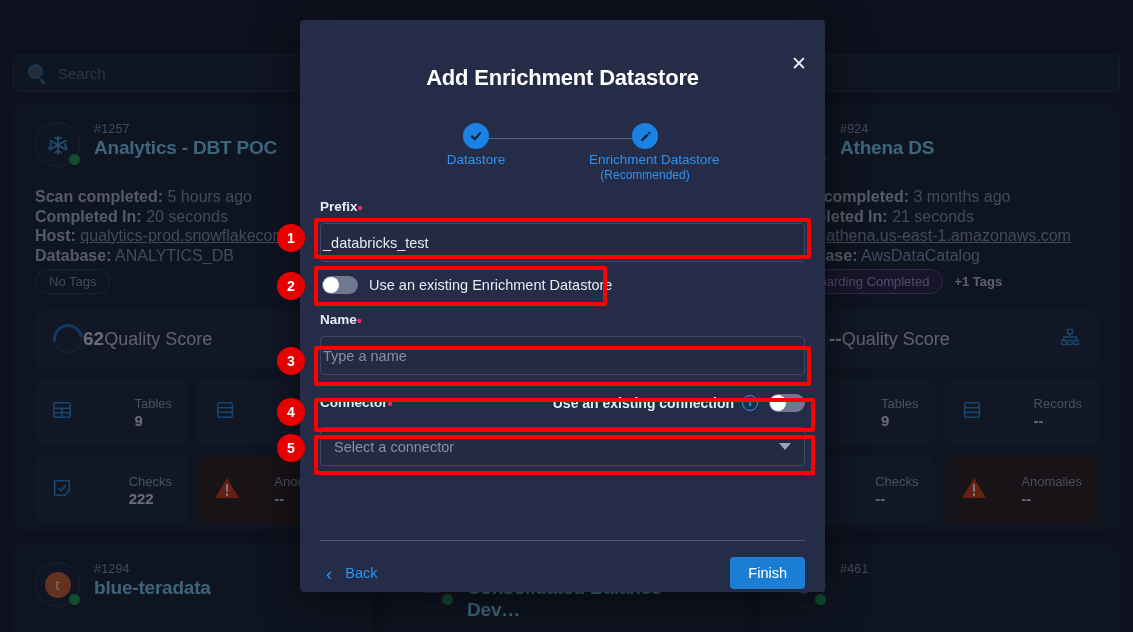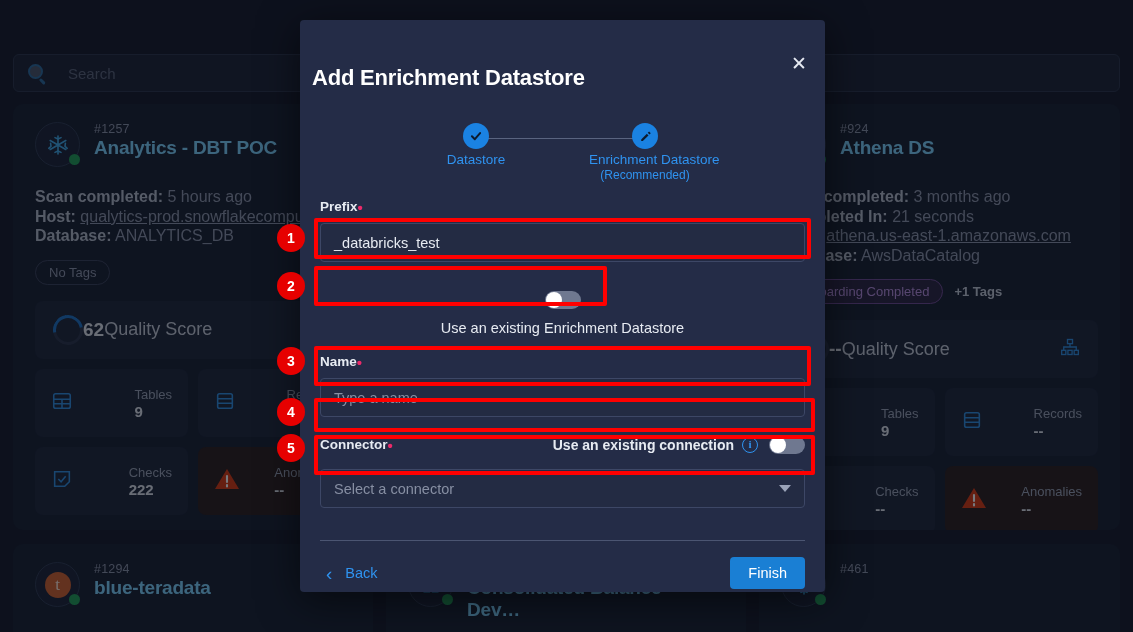--- a/index.html
+++ b/index.html
@@ -12,21 +12,21 @@
   }
 
   
   #app { position: absolute; inset: 0; background: #141a29; }
 
   .topbar { position: absolute; left: 0; top: 0; width: 1133px; height: 46px; background: #141a29; }
 
   .search-wrap {
     position: absolute; left: 13px; top: 54px; width: 1107px; height: 38px;
     background: #1b2234; border: 1px solid #2b3449; border-radius: 6px;
-    display: flex; align-items: center; padding: 0 14px; gap: 22px;
+    display: flex; align-items: center; padding: 0 14px; gap: 12px;
   }
   .search-icon { width: 18px; height: 18px; position: relative; flex: 0 0 auto; }
   .search-icon i {
     position: absolute; left: 0; top: 0; width: 15px; height: 15px;
     border: 2px solid #2c6b9e; border-radius: 50%;
     background: #4a5568;
   }
   .search-icon b {
     position: absolute; right: 0px; bottom: 0px; width: 7px; height: 2.5px;
     background: #2c6b9e; transform: rotate(45deg); border-radius: 2px;
@@ -64,21 +64,21 @@
     font-family: "Liberation Serif", serif;
   }
   .card-id { color: #8b94a8; font-size: 12.5px; letter-spacing: .2px; }
   .card-title { color: #7dd3fc; font-size: 19px; font-weight: bold; margin-top: 1px; letter-spacing: -.2px;}
 
   .meta { margin-top: 20px; line-height: 19.5px; font-size: 16px; }
   .meta div { color: #8d96aa; white-space: nowrap; }
   .meta b { color: #b4bccb; font-weight: bold; }
   .meta a { color: #8d96aa; text-decoration: underline; }
 
-  .tags { margin-top: 14px; display: flex; align-items: center; gap: 11px; }
+  .tags { margin-top: 4px; display: flex; align-items: center; gap: 11px; }
   .tag {
     border: 1px solid #394259; color: #8d96aa; border-radius: 13px;
     padding: 4px 13px; font-size: 13px;
   }
   .tag.purple { border-color: #6e4a92; color: #b78ede; background: #2c2542; }
   .tag-more { color: #c2c9d6; font-size: 13px; font-weight: bold; }
 
   .qs {
     margin-top: 16px; background: #1d2639; border-radius: 8px; height: 58px;
     display: flex; align-items: center; padding: 0 18px; gap: 0;
@@ -104,22 +104,22 @@
   #dialog {
     position: absolute; left: 300px; top: 20px; width: 525px; height: 572px;
     background: #242c47; border-radius: 4px;
     box-shadow: 0 8px 40px rgba(0,0,0,.55);
   }
   .dlg-close {
     position: absolute; right: 14px; top: 32px; width: 24px; height: 24px;
     color: #e6eaf2; font-size: 19px; line-height: 24px; text-align: center; cursor: pointer;
   }
   .dlg-title {
-    color: #ffffff; font-size: 22px; font-weight: bold;
-    padding-top: 45px; letter-spacing: -.2px; padding-left: 12px;
+    text-align: center; color: #ffffff; font-size: 22px; font-weight: bold;
+    padding-top: 45px; letter-spacing: -.2px;
   }
 
   .stepper { position: relative; margin: 30px 120px 0 120px; height: 56px; }
   .step-line { position: absolute; left: 56px; right: 56px; top: 17px; height: 1px; background: #5a6480; }
   .step { position: absolute; top: 0; width: 112px; text-align: center; }
   .step.s1 { left: 0; }
   .step.s2 { right: 4px; }
   .step-circle {
     width: 26px; height: 26px; border-radius: 50%; background: #1a82e2;
     margin: 2px auto 0; display: flex; align-items: center; justify-content: center;
@@ -127,21 +127,21 @@
   .step-label { color: #2f93f0; font-size: 13.5px; margin-top: 3px; white-space: nowrap; }
   .step-sub { color: #2f93f0; font-size: 12px; margin-top: 1px; }
 
   .form { padding: 22px 20px 0 20px; }
   .field-label { color: #e7ebf2; font-size: 13.5px; font-weight: bold; margin-bottom: 7px; }
   .req { color: #ec2a6a; font-size: 15px; vertical-align: middle; }
 
   .input {
     width: 100%; height: 39px; background: #232b43;
     border: 1px solid #3d4congrats; border: 1px solid #3d4766; border-radius: 4px;
-    color: #e7ebf2; font-size: 14.5px; padding: 0 13px;
+    color: #e7ebf2; font-size: 14.5px; padding: 0 2px;
     display: flex; align-items: center;
     font-family: "Liberation Sans", sans-serif;
   }
   .input.ph { color: #878fa3; }
 
   .select {
     width: 100%; height: 39px; background: #232b43; border: 1px solid #3d4766;
     border-radius: 4px; color: #878fa3; font-size: 14.5px;
     display: flex; align-items: center; padding: 0 13px;
   }
@@ -207,20 +207,21 @@
           </svg>
           <span class="dot"></span>
         </div>
         <div>
           <div class="card-id">#1257</div>
           <div class="card-title">Analytics - DBT POC</div>
         </div>
       </div>
       <div class="meta">
         <div><b>Scan completed:</b> <span>5 hours ago</span></div>
+        <div><b>Completed In:</b> <span>20 seconds</span></div>
         <div><b>Host:</b> <a href="#">qualytics-prod.snowflakecomputing.com</a></div>
         <div><b>Database:</b> <span>ANALYTICS_DB</span></div>
       </div>
       <div class="tags">
         <span class="tag">No Tags</span>
       </div>
       <div class="qs">
         <span class="ring"></span>
         <span class="qs-num">62</span>
         <span class="qs-lbl">Quality Score</span>
@@ -474,21 +475,21 @@
       </div>
     </div>
 
     <div class="form">
 
       <div class="field-label">
         <span>Prefix</span><span class="req">•</span>
       </div>
       <div class="input">_databricks_test</div>
 
-      <div class="toggle-row" style="margin-top:22px;flex-direction:column;">
+      <div class="toggle-row" style="margin-top:7px;">
         <span class="switch">
             <span class="knob"></span>
           </span>
         <span class="toggle-lbl">Use an existing Enrichment Datastore</span>
       </div>
 
       <div class="field-label" style="margin-top:11px;">
         <span>Name</span><span class="req">•</span>
       </div>
       <div class="input ph">Type a name</div>

